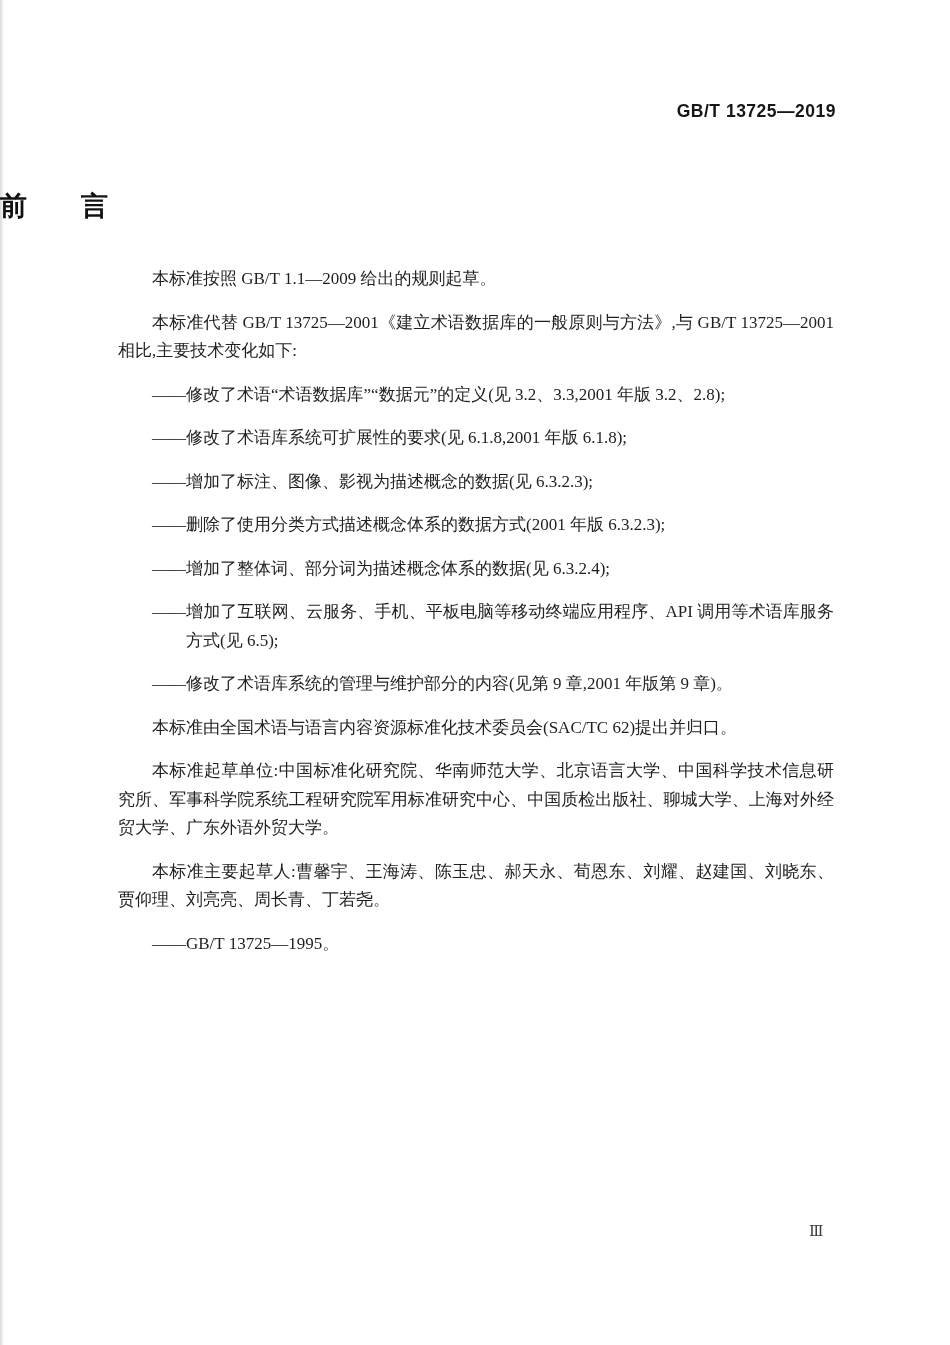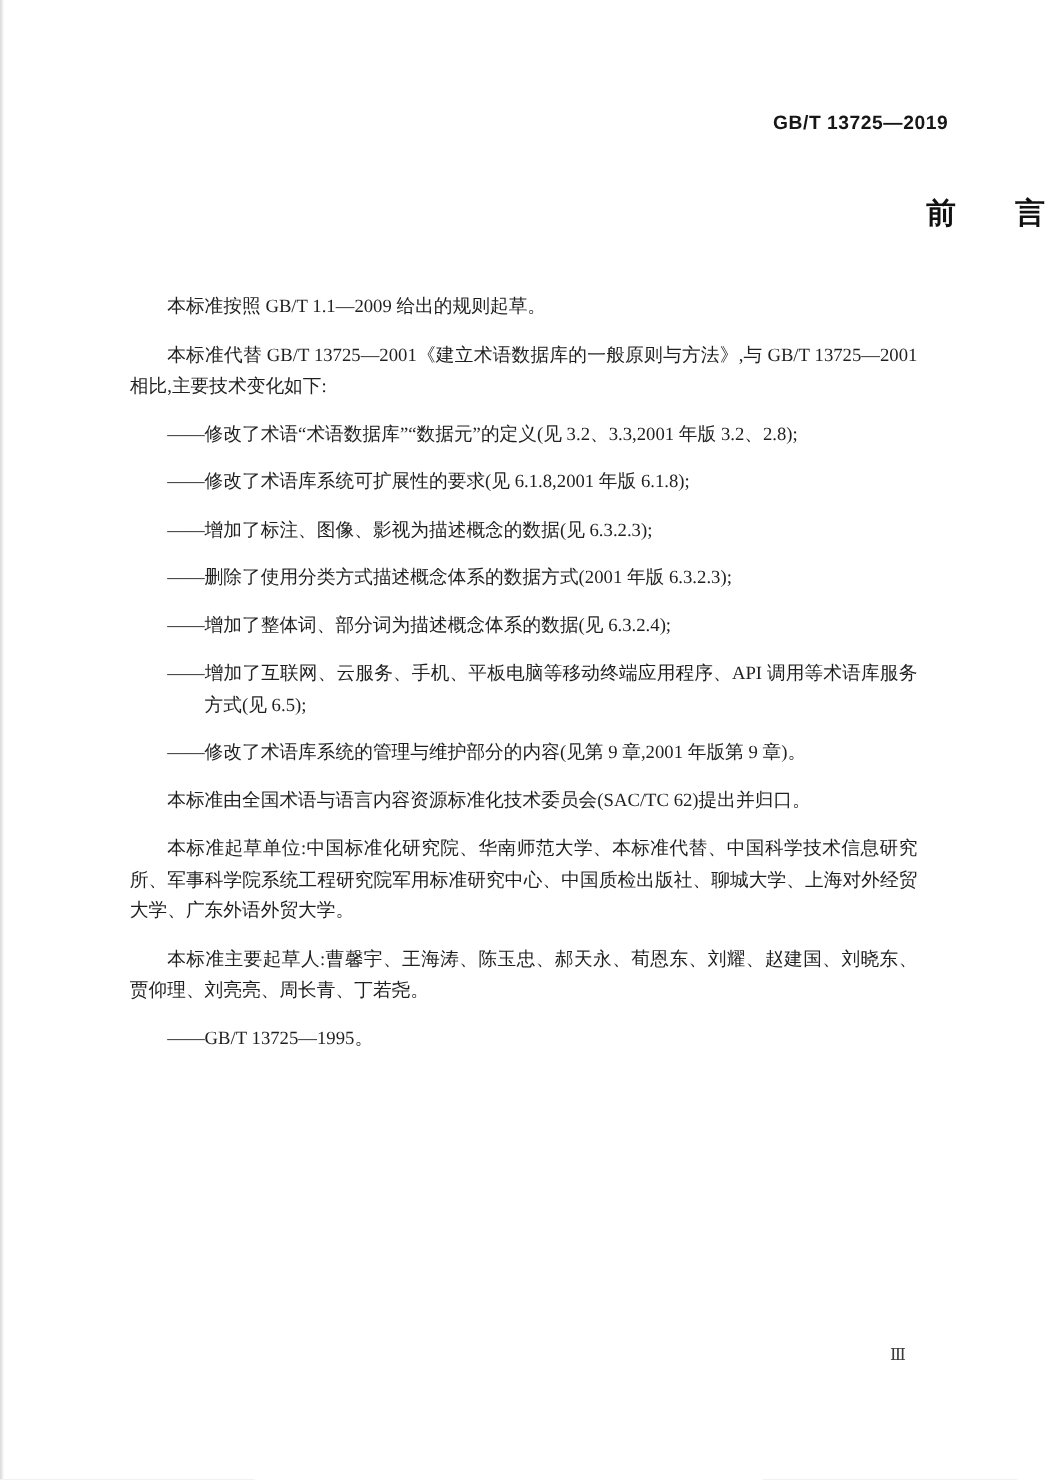--- a/index.html
+++ b/index.html
@@ -22,33 +22,33 @@
     position: absolute;
     left: 0;
     top: 0;
     width: 4px;
     height: 100%;
     background: linear-gradient(to right, #d9d9d9, #ffffff);
   }
   .header-number {
     position: absolute;
     top: 101px;
-    right: 88px;
+    right: 114px;
     font-size: 17.5px;
     font-weight: bold;
     letter-spacing: 0.5px;
     font-family: "Liberation Sans", "DejaVu Sans", sans-serif;
     color: #161616;
   }
   .doc-title {
     position: absolute;
-    top: 176px;
+    top: 188px;
     left: 0;
     width: 100%;
-    text-align: right;
+    text-align: left;
     font-size: 27px;
     font-weight: bold;
     color: #111111;
     font-family: "Liberation Sans", "DejaVu Sans", sans-serif;
   }
   .body-text {
     position: absolute;
     top: 250px;
     left: 103px;
     width: 746px;
@@ -92,19 +92,19 @@
 
     <p class="hang">——修改了术语“术语数据库”“数据元”的定义(见 3.2、3.3,2001 年版 3.2、2.8);</p>
     <p class="hang">——修改了术语库系统可扩展性的要求(见 6.1.8,2001 年版 6.1.8);</p>
     <p class="hang">——增加了标注、图像、影视为描述概念的数据(见 6.3.2.3);</p>
     <p class="hang">——删除了使用分类方式描述概念体系的数据方式(2001 年版 6.3.2.3);</p>
     <p class="hang">——增加了整体词、部分词为描述概念体系的数据(见 6.3.2.4);</p>
     <p class="hang">——增加了互联网、云服务、手机、平板电脑等移动终端应用程序、API 调用等术语库服务方式(见 6.5);</p>
     <p class="hang">——修改了术语库系统的管理与维护部分的内容(见第 9 章,2001 年版第 9 章)。</p>
 
     <p>本标准由全国术语与语言内容资源标准化技术委员会(SAC/TC 62)提出并归口。</p>
-    <p>本标准起草单位:中国标准化研究院、华南师范大学、本标准代替、中国科学技术信息研究所、军事科学院系统工程研究院军用标准研究中心、中国质检出版社、聊城大学、上海对外经贸大学、广东外语外贸大学。</p>
+    <p>本标准起草单位:中国标准化研究院、华南师范大学、北京语言大学、中国科学技术信息研究所、军事科学院系统工程研究院军用标准研究中心、中国质检出版社、聊城大学、上海对外经贸大学、广东外语外贸大学。</p>
     <p>本标准主要起草人:曹馨宇、王海涛、陈玉忠、郝天永、荀恩东、刘耀、赵建国、刘晓东、贾仰理、刘亮亮、周长青、丁若尧。</p>
     <p>——GB/T 13725—1995。</p>
   </div>
 
   <div class="page-number">Ⅲ</div>
 </div>
 
 </body></html>

